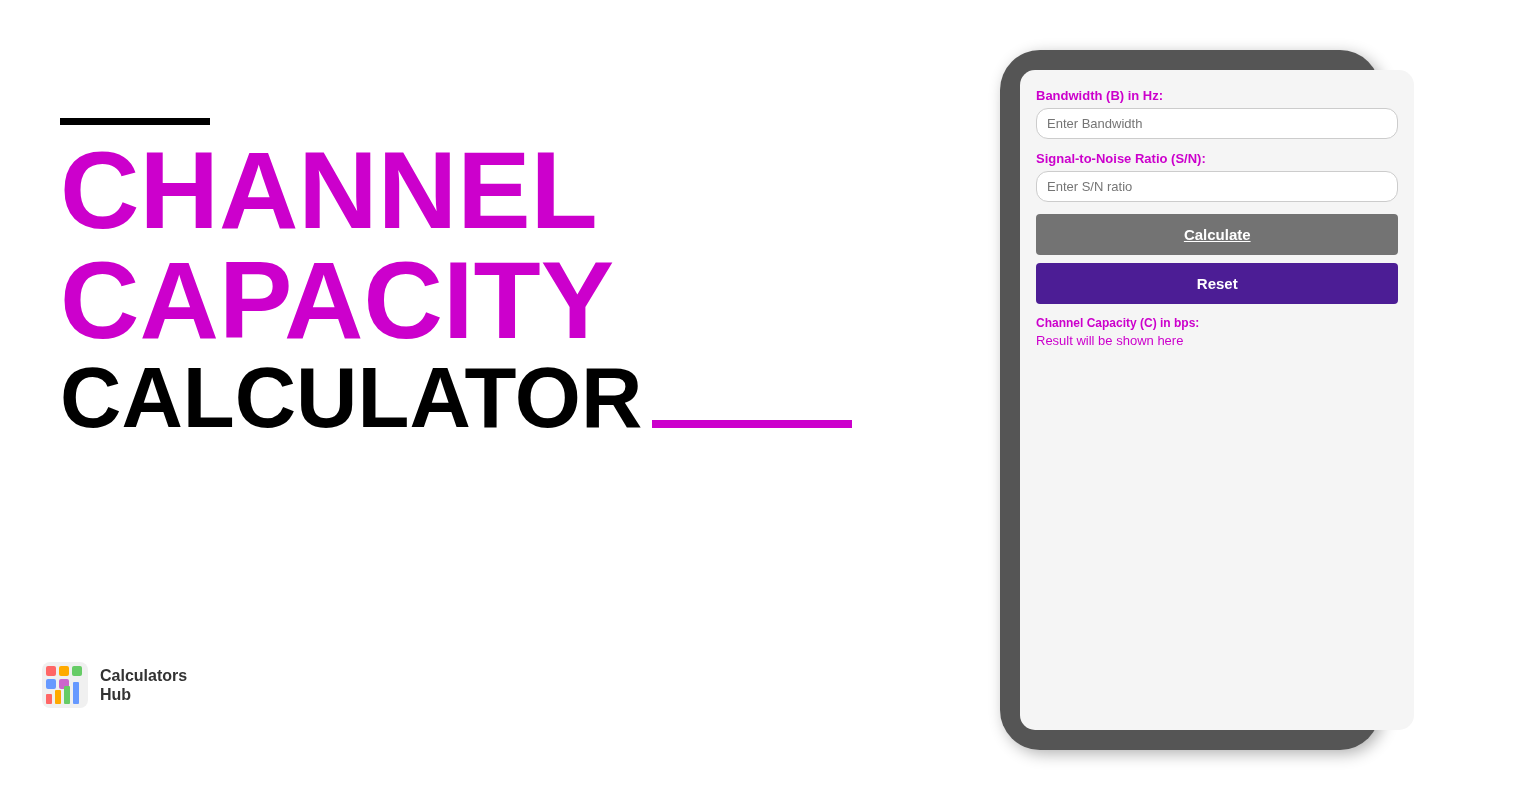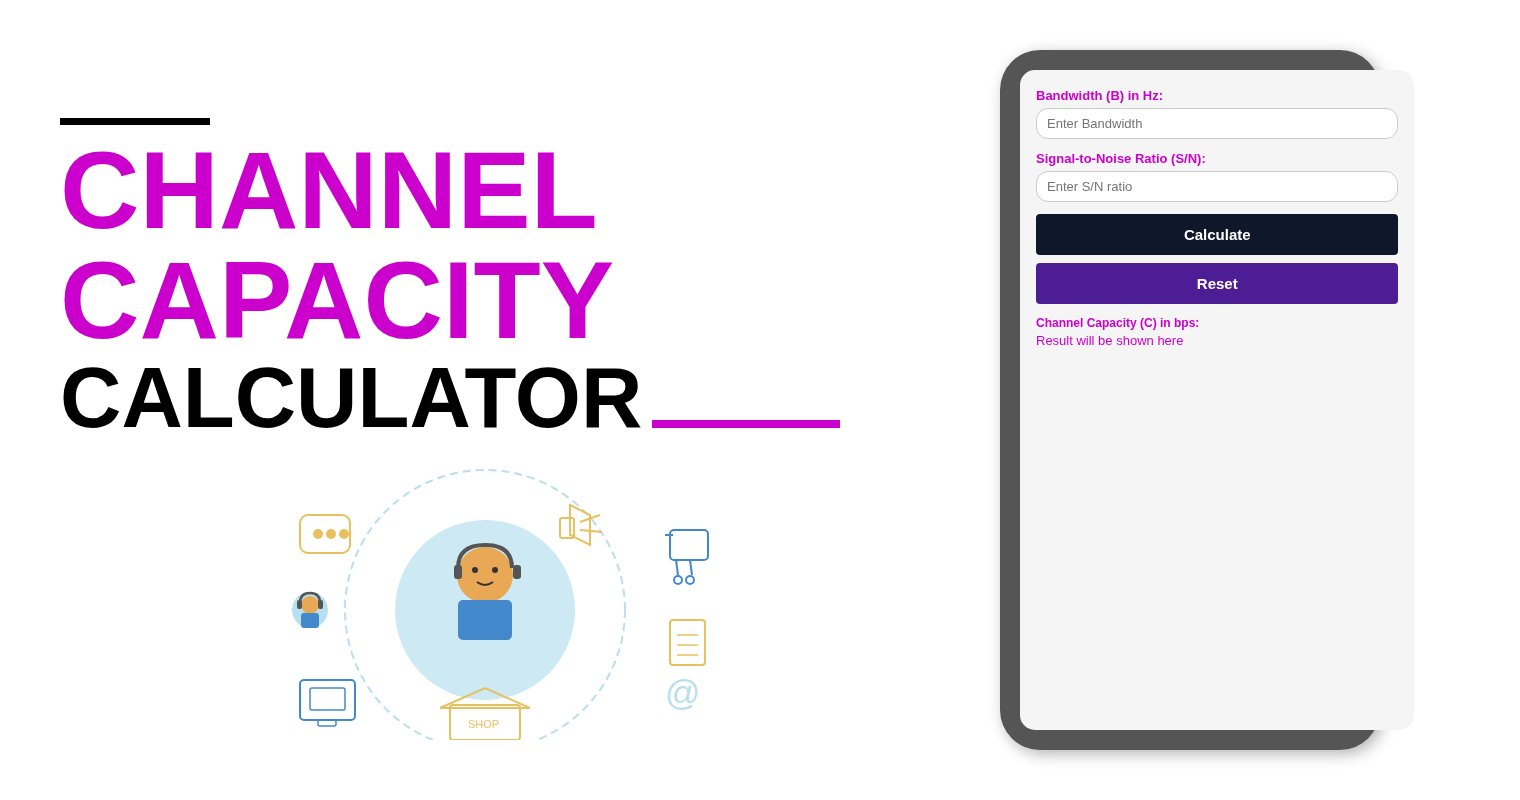--- a/index.html
+++ b/index.html
@@ -12,21 +12,21 @@
       display: flex;
       align-items: center;
       position: relative;
     }
 
     .left-section {
       width: 900px;
       height: 660px;
       padding: 28px 60px;
       display: flex;
-      flex-direction: column;
+      flex-direction: row;
       justify-content: flex-start;
       position: relative;
     }
 
     .title-block {
       margin-top: 20px;
     }
 
     .black-bar {
       width: 150px;
@@ -173,21 +173,22 @@
       border: none;
       border-radius: 4px;
       font-size: 15px;
       font-weight: bold;
       color: white;
       cursor: pointer;
       margin-bottom: 8px;
     }
 
     .calc-button.calculate {
-      background: #0f172a;
+      background: #737373;
+      text-decoration: underline;
     }
 
     .calc-button.reset {
       background: #4c1d95;
     }
 
     .result-label {
       font-size: 12px;
       color: #cc00cc;
       font-weight: bold;
@@ -289,20 +290,41 @@
 
       <circle cx="100" cy="150" r="18" fill="#b8dff0"></circle>
       <circle cx="100" cy="145" r="9" fill="#e8a855"></circle>
       <rect x="91" y="153" width="18" height="15" rx="3" fill="#4488cc"></rect>
       <path d="M90 143 Q90 133 100 133 Q110 133 110 143" stroke="#555" stroke-width="2.5" fill="none"></path>
       <rect x="87" y="140" width="5" height="9" rx="2" fill="#555"></rect>
       <rect x="108" y="140" width="5" height="9" rx="2" fill="#555"></rect>
     </svg>
   </div>
 
+  <div class="logo-area">
+
+    <svg class="logo-icon" viewBox="0 0 50 50" xmlns="http://www.w3.org/2000/svg">
+      <rect x="2" y="2" width="46" height="46" rx="8" fill="#f0f0f0"></rect>
+
+      <rect x="6" y="6" width="10" height="10" rx="2" fill="#ff6666"></rect>
+      <rect x="19" y="6" width="10" height="10" rx="2" fill="#ffaa00"></rect>
+      <rect x="32" y="6" width="10" height="10" rx="2" fill="#66cc66"></rect>
+      <rect x="6" y="19" width="10" height="10" rx="2" fill="#6699ff"></rect>
+      <rect x="19" y="19" width="10" height="10" rx="2" fill="#cc66cc"></rect>
+
+      <rect x="6" y="34" width="6" height="10" rx="1" fill="#ff6666"></rect>
+      <rect x="15" y="30" width="6" height="14" rx="1" fill="#ffaa00"></rect>
+      <rect x="24" y="26" width="6" height="18" rx="1" fill="#66cc66"></rect>
+      <rect x="33" y="22" width="6" height="22" rx="1" fill="#6699ff"></rect>
+    </svg>
+    <div class="logo-text">
+      <span class="logo-text-calculators">Calculators</span>
+      <span class="logo-text-hub">Hub</span>
+    </div>
+  </div>
 </div>
 
 <div class="right-section">
   <div class="calculator-body">
 
     <div class="calculator-screen">
       <div class="field-label">Bandwidth (B) in Hz:</div>
       <input class="field-input" type="text" placeholder="Enter Bandwidth" style="">
 
       <div class="field-label">Signal-to-Noise Ratio (S/N):</div>

